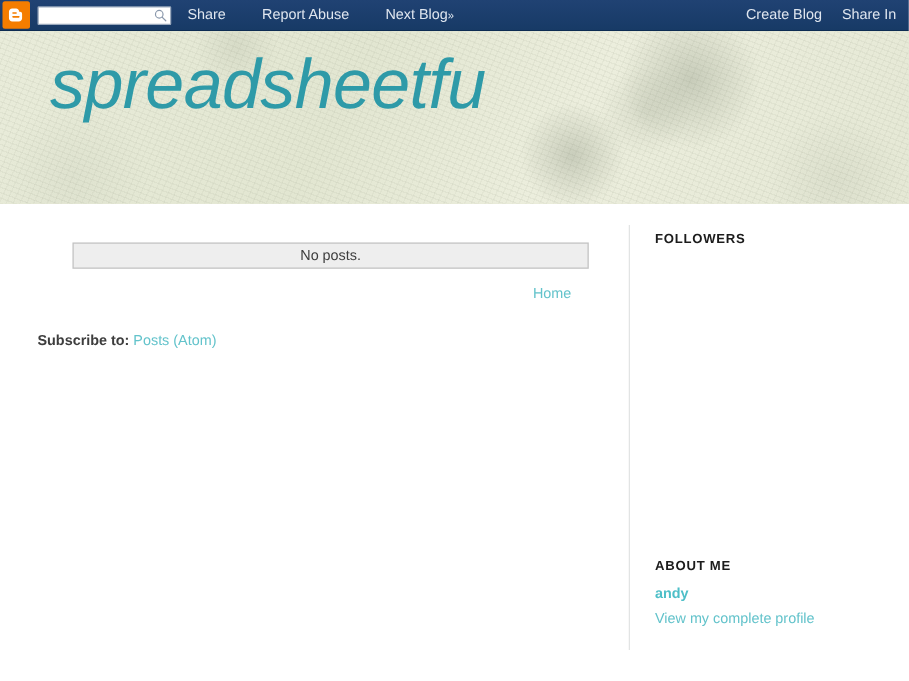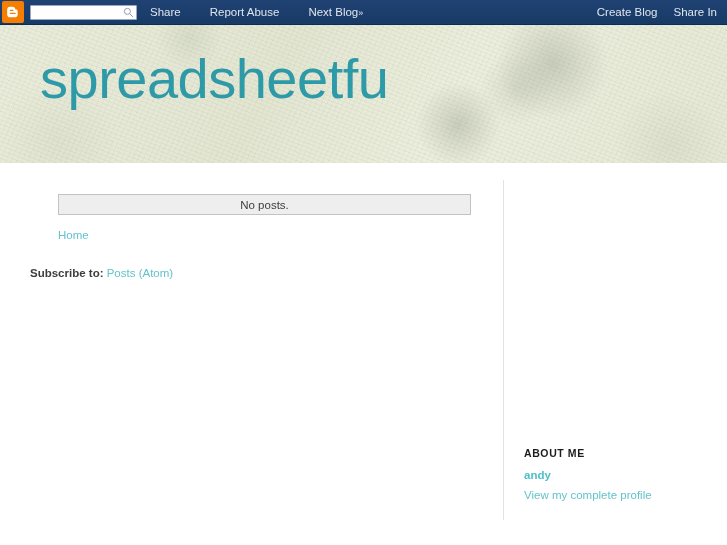--- a/index.html
+++ b/index.html
@@ -108,30 +108,31 @@
       radial-gradient(circle at 26% 9%, rgba(120,130,110,0.13) 0%, rgba(120,130,110,0.0) 6%),
       radial-gradient(circle at 92% 86%, rgba(120,130,110,0.10) 0%, rgba(120,130,110,0.0) 8%),
       radial-gradient(circle at 8% 85%, rgba(120,130,110,0.08) 0%, rgba(120,130,110,0.0) 9%),
       repeating-linear-gradient(21deg, rgba(150,155,135,0.10) 0px, rgba(150,155,135,0.10) 1px, rgba(255,255,255,0) 1px, rgba(255,255,255,0) 4px),
       repeating-linear-gradient(114deg, rgba(160,165,145,0.09) 0px, rgba(160,165,145,0.09) 1px, rgba(255,255,255,0) 1px, rgba(255,255,255,0) 5px),
       linear-gradient(118deg, #e9ecda 0%, #e2e6d1 38%, #eceedd 62%, #e5e8d5 100%);
   }
   #blog-title {
     position: absolute;
     left: 40px;
-    top: 26px;
+    top: 14px;
     margin: 0;
     font-size: 56px;
     line-height: 1;
     font-weight: normal;
     color: #2e9aa8;
     letter-spacing: -0.5px;
     font-family: "Liberation Sans", sans-serif;
     text-decoration: none;
     cursor: pointer;
+    font-style: italic;
   }
 
   
   #content {
     position: absolute;
     left: 0;
     top: 163px;
     width: 727px;
     height: 382px;
   }
@@ -172,21 +173,21 @@
     align-items: center;
     justify-content: center;
     color: #3d3d3d;
     font-size: 11.5px;
   }
   #home-link-row {
     position: absolute;
     left: 58px;
     top: 62px;
     width: 399px;
-    text-align: left;
+    text-align: right;
   }
   .teal-link {
     color: #63c3cb;
     text-decoration: none;
     font-size: 11.5px;
     cursor: pointer;
   }
   #subscribe-row {
     position: absolute;
     left: 30px;
@@ -278,20 +279,24 @@
     <div id="subscribe-row">
       <span class="label">Subscribe to:</span>
       <a class="teal-link" href="#">Posts (Atom)</a>
     </div>
   </div>
 
   <div id="sidebar-divider"></div>
 
   <div id="sidebar">
 
+    <div class="side-section" id="followers-section">
+      <h3 class="side-title">FOLLOWERS</h3>
+      <div id="followers-body"></div>
+    </div>
 
     <div class="side-section" id="about-section">
       <h3 class="side-title">ABOUT ME</h3>
       <a id="profile-name" href="#">andy</a>
       <a id="profile-link" class="teal-link" href="#">View my complete profile</a>
     </div>
   </div>
 </div>
 
 </body></html>

